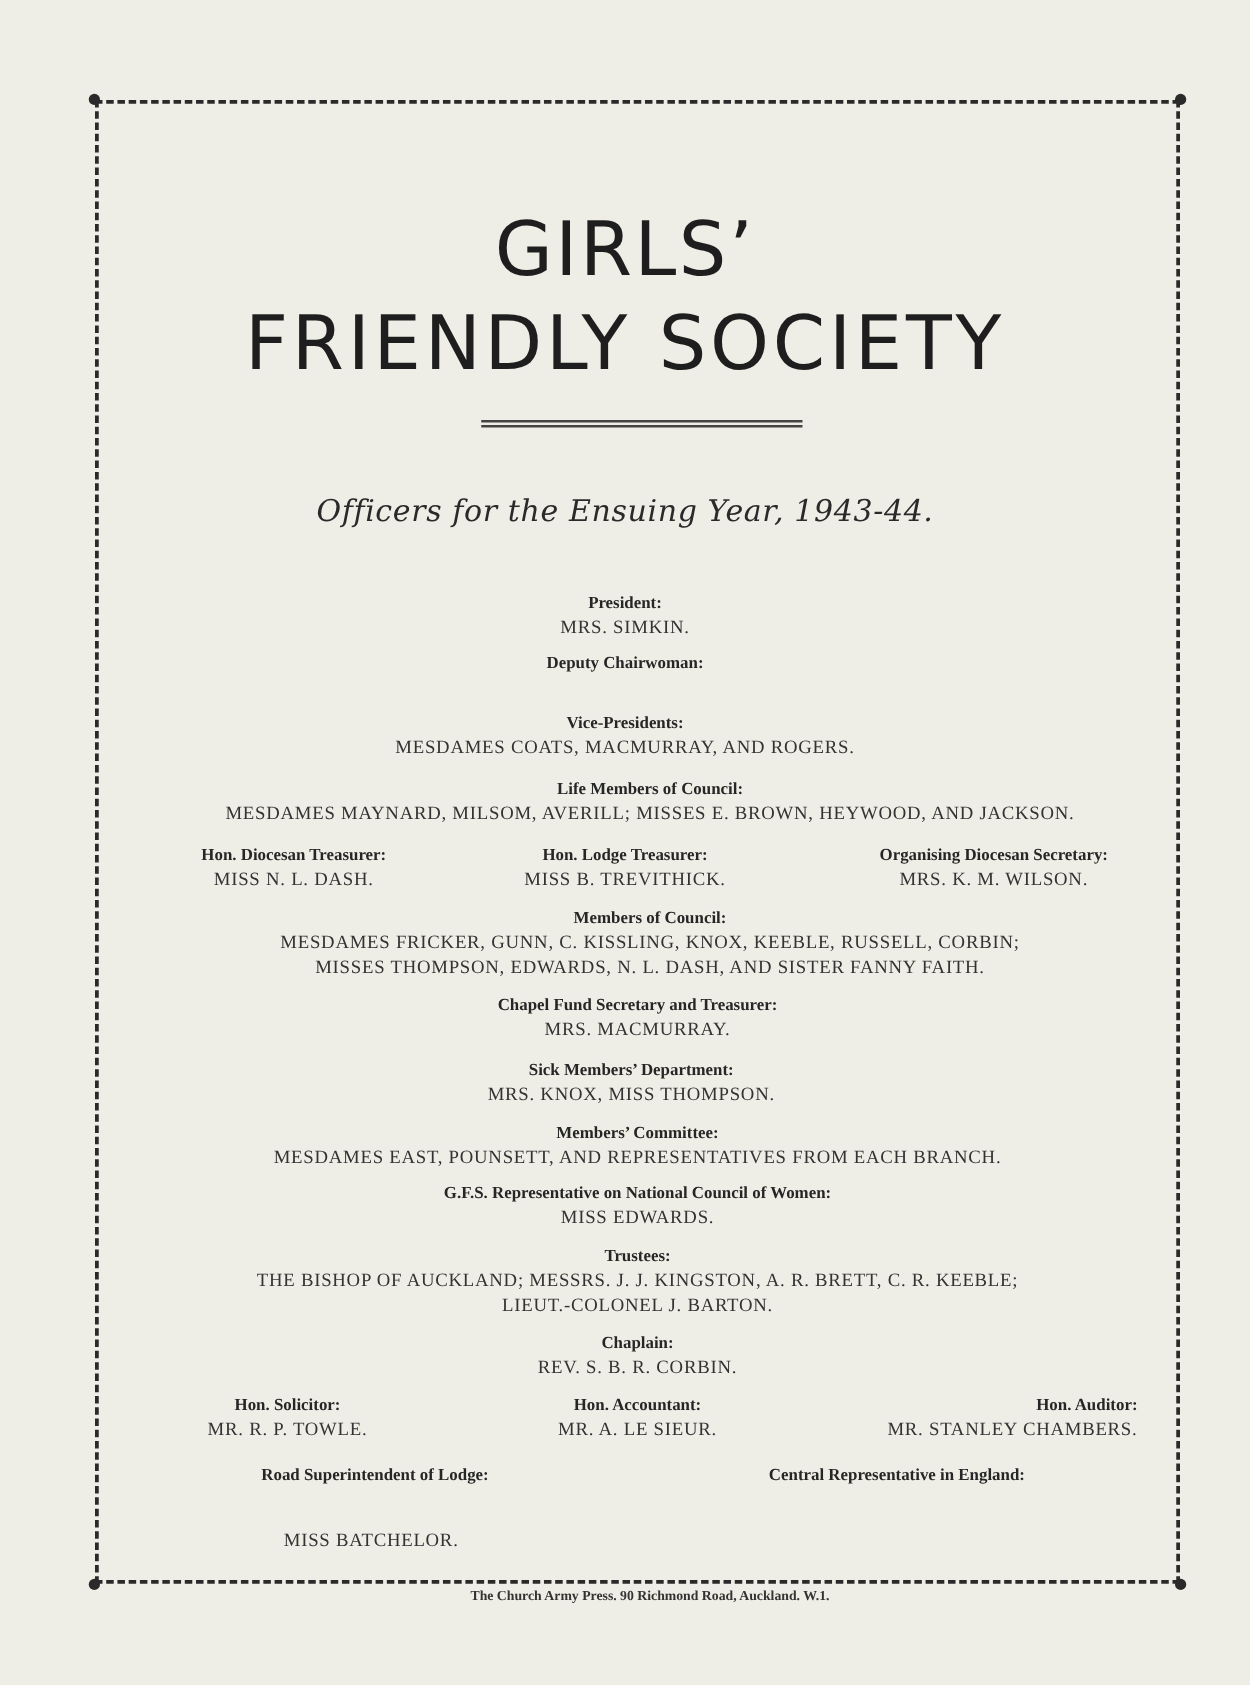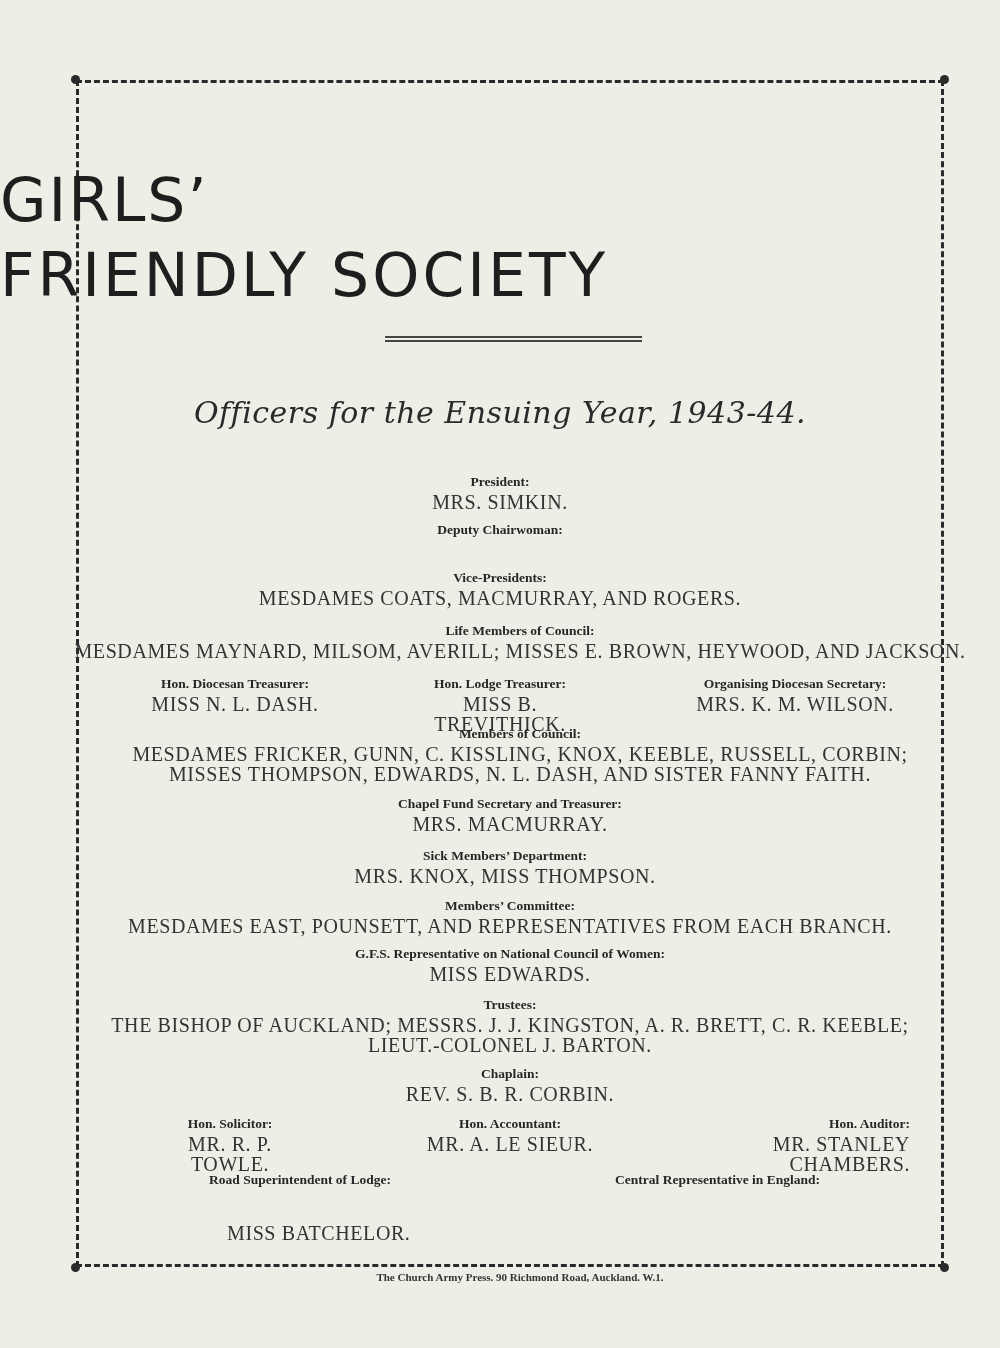--- a/index.html
+++ b/index.html
@@ -22,46 +22,47 @@
       position: absolute; width: 9px; height: 9px;
       background: #2a2a2a; border-radius: 50%;
     }
     .c-tl { left: 71px; top: 75px; }
     .c-tr { left: 940px; top: 75px; }
     .c-bl { left: 71px; top: 1263px; }
     .c-br { left: 940px; top: 1263px; }
 
     .title {
       position: absolute; left: 0; width: 1000px;
+      text-align: center;
       font-family: "DejaVu Sans", sans-serif;
       font-weight: normal;
       color: #1e1e1e;
       letter-spacing: 2px;
     }
     .title-1 { top: 165px; font-size: 60px; }
     .title-2 { top: 240px; font-size: 60px; letter-spacing: 3px; }
 
     .rule {
       position: absolute; left: 385px; top: 336px; width: 257px;
       height: 2px; border-top: 2px solid #444; border-bottom: 2px solid #444;
     }
 
     .subtitle {
       position: absolute; left: 0; width: 1000px; top: 395px;
       text-align: center; font-style: italic;
       font-family: "DejaVu Serif", serif;
-      font-size: 30px; color: #2a2a2a; letter-spacing: 0.5px;
+      font-size: 24px; color: #2a2a2a; letter-spacing: 0.5px;
     }
 
     .block {
       position: absolute; text-align: center;
       font-size: 14px; line-height: 20px;
     }
     .label { font-weight: bold; font-size: 13.5px; color: #262626; }
-    .names { color: #333; letter-spacing: 0.6px; font-size: 20px; }
+    .names { color: #333; letter-spacing: 0.6px; font-size: 15px; }
 
     .footer {
       position: absolute; left: 0; width: 1040px; top: 1271px;
       text-align: center; font-size: 11px; color: #333; font-weight: bold;
     }
   </style>
 </head>
 <body>
 
 <div class="frame"></div>

